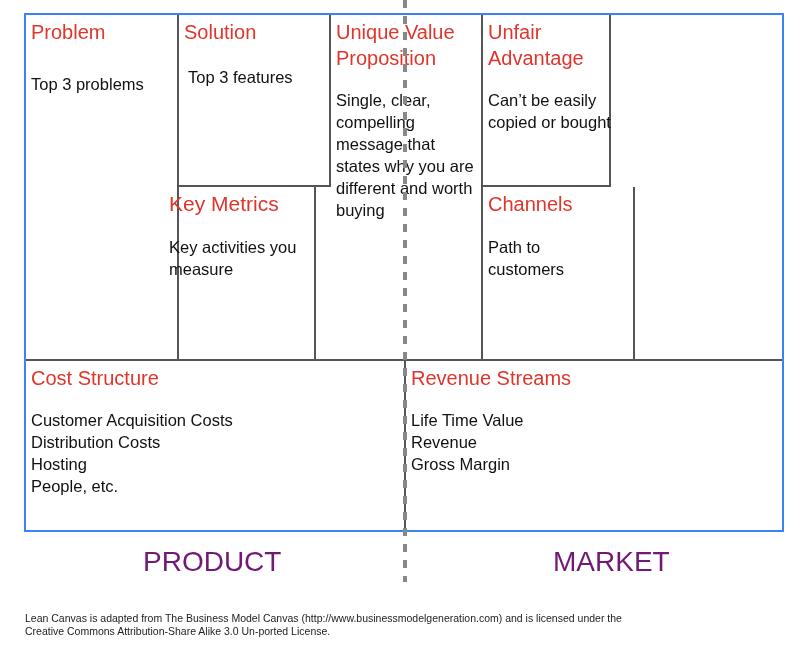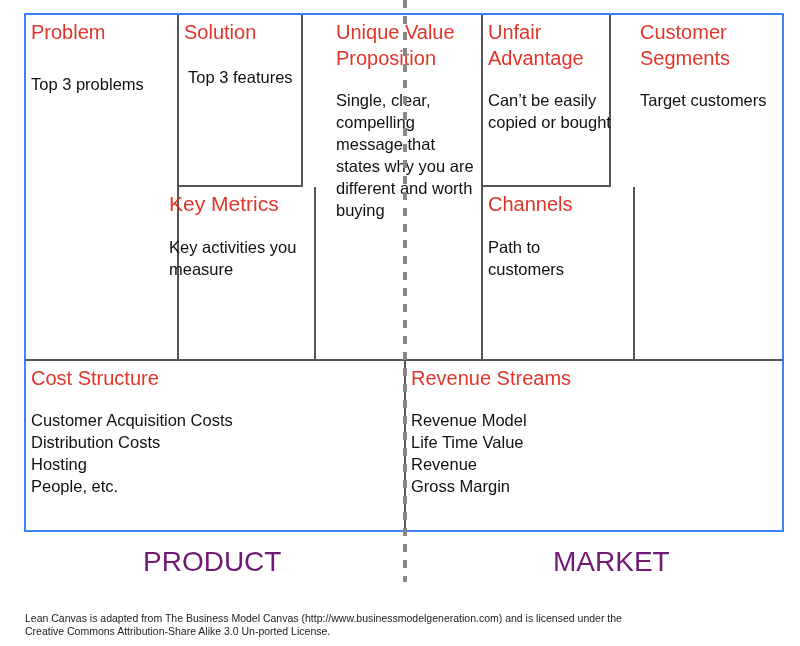--- a/index.html
+++ b/index.html
@@ -19,21 +19,21 @@
 </head>
 <body>
 
 <div class="canvas">
 
   <div class="cell pad" style="left:0;top:0;width:153px;height:344px;border-right-width:2px;">
     <h3 class="title">Problem</h3>
     <p class="body" style="margin-top:28px;">Top 3 problems</p>
   </div>
 
-  <div class="cell pad" style="left:153px;top:0;width:124px;height:172px;border-right-width:2px;border-bottom-width:2px;">
+  <div class="cell pad" style="left:153px;top:0;width:152px;height:172px;border-right-width:2px;border-bottom-width:2px;">
     <h3 class="title">Solution</h3>
     <p class="body" style="margin-top:21px;padding-left:4px;">Top 3 features</p>
   </div>
 
   <div class="cell pad" style="left:138px;top:172px;width:152px;height:172px;border-right-width:2px;">
     <h3 class="title" style="font-size:21px;">Key Metrics</h3>
     <p class="body" style="margin-top:19px;width:145px;">Key activities you measure</p>
   </div>
 
   <div class="cell pad" style="left:305px;top:0;width:152px;height:344px;border-right-width:2px;">
@@ -44,39 +44,34 @@
   <div class="cell pad" style="left:457px;top:0;width:128px;height:172px;border-right-width:2px;border-bottom-width:2px;">
     <h3 class="title" style="width:120px;">Unfair Advantage</h3>
     <p class="body" style="margin-top:18px;width:142px;">Can’t be easily copied or bought</p>
   </div>
 
   <div class="cell pad" style="left:457px;top:172px;width:152px;height:172px;border-right-width:2px;">
     <h3 class="title">Channels</h3>
     <p class="body" style="margin-top:19px;width:100px;">Path to customers</p>
   </div>
 
-  <div class="cell pad" style="left:609px;top:0;width:147px;height:344px;">
-    <h3 class="title" style="width:120px;">Customer Segments</h3>
-    <p class="body" style="margin-top:18px;">Target customers</p>
-  </div>
 
   <div class="cell pad" style="left:0;top:344px;width:380px;height:171px;border-top-width:2px;border-right-width:2px;">
     <h3 class="title">Cost Structure</h3>
     <ul class="list body" style="margin-top:18px;">
       <li>Customer Acquisition Costs</li>
       <li>Distribution Costs</li>
       <li>Hosting</li>
       <li>People, etc.</li>
     </ul>
   </div>
 
   <div class="cell pad" style="left:380px;top:344px;width:376px;height:171px;border-top-width:2px;">
     <h3 class="title">Revenue Streams</h3>
     <ul class="list body" style="margin-top:18px;">
-      <li>Revenue Model</li>
       <li>Life Time Value</li>
       <li>Revenue</li>
       <li>Gross Margin</li>
     </ul>
   </div>
 </div>
 
 <div class="dash"></div>
 
 <div class="label" style="left:143px;">PRODUCT</div>

